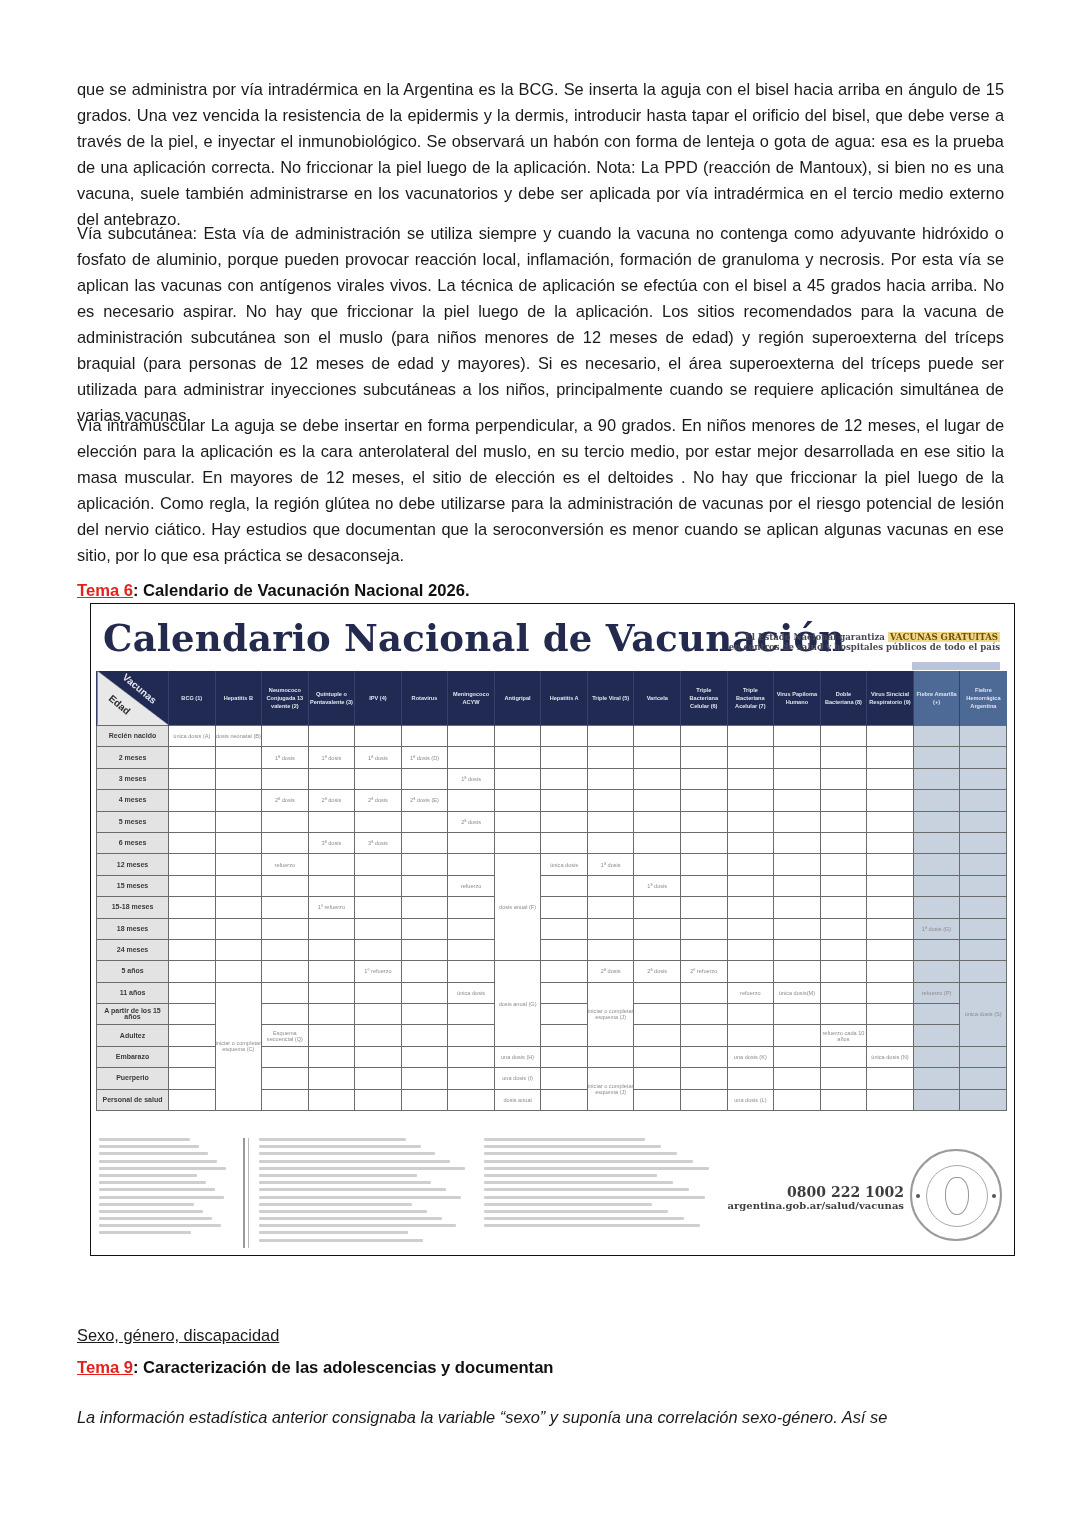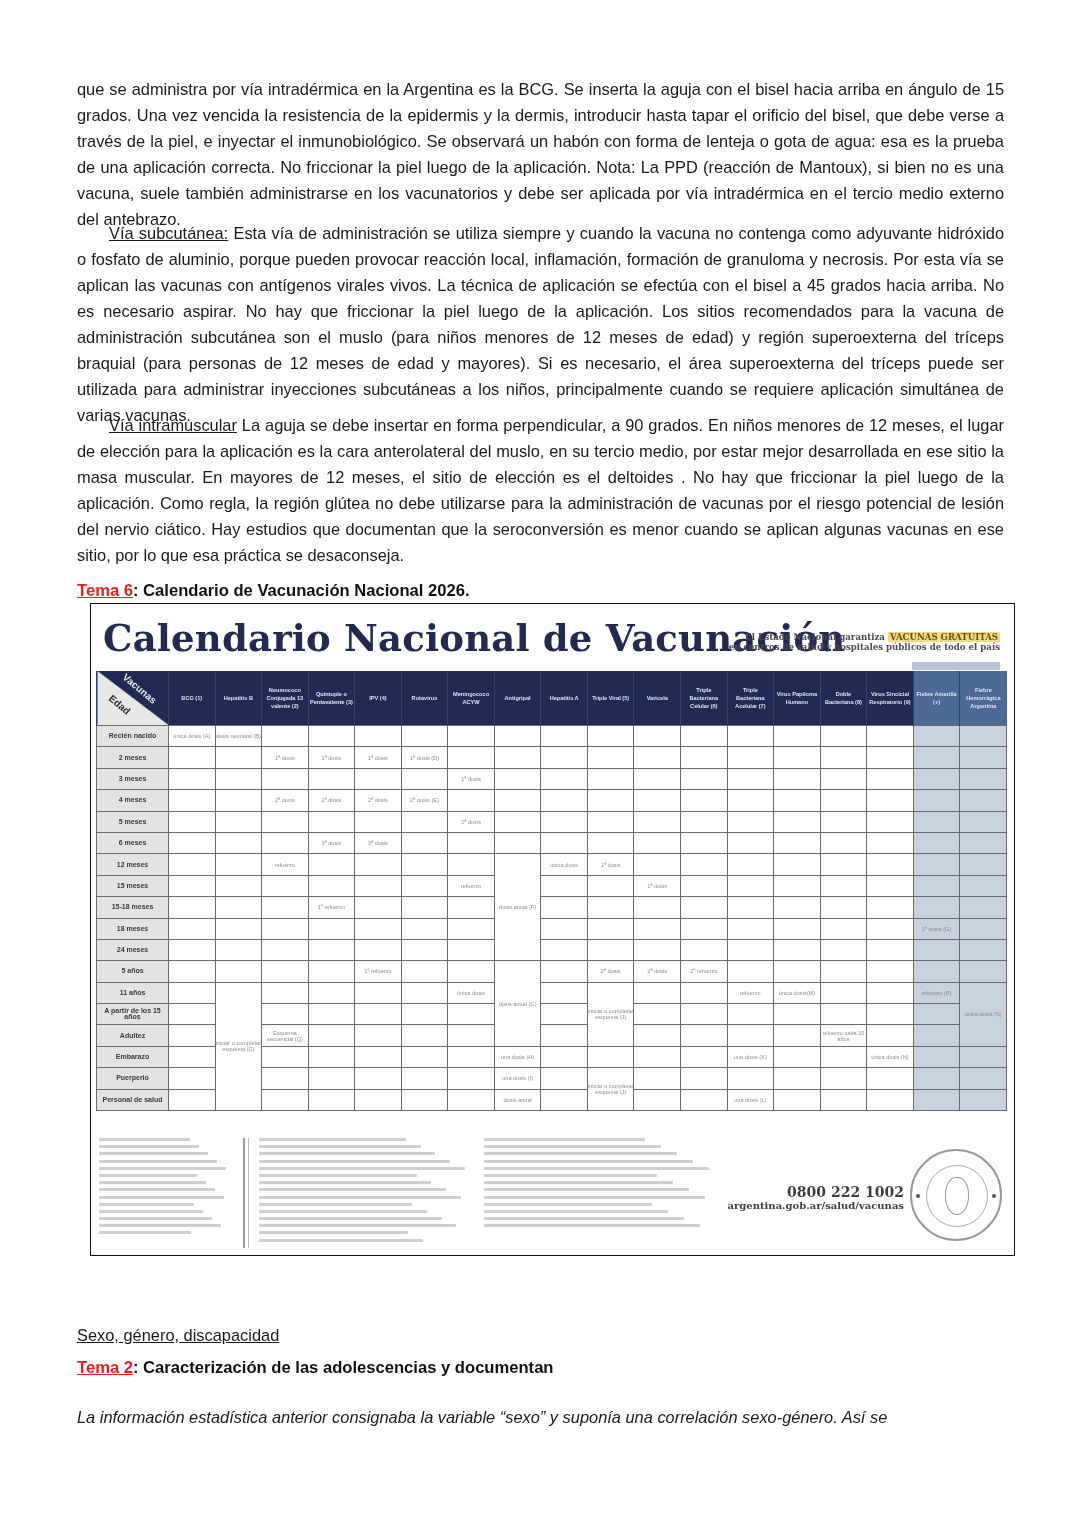--- a/index.html
+++ b/index.html
@@ -1,18 +1,18 @@
 <!DOCTYPE html>
 <html><head>
 <meta charset="utf-8">
 <style>
   html,body{margin:0;padding:0;background:#ffffff;}
   body{width:1080px;height:1526px;position:relative;overflow:hidden;font-family:"Liberation Sans",sans-serif;color:#1a1a1a;}
   .para{position:absolute;left:77px;width:927px;font-size:16.4px;line-height:26px;text-align:justify;margin:0;}
-  .para .u{text-decoration:underline;margin-left:32px;}
+  .para .u{}
   .tema{position:absolute;left:77px;font-size:16.6px;line-height:22px;font-weight:bold;color:#111;}
   .tema .red{color:#e3211d;text-decoration:underline;font-weight:bold;}
   .sub-u{position:absolute;left:77px;font-size:16.4px;text-decoration:underline;}
 
   
   .figure{position:absolute;left:90px;top:603px;width:925px;height:653px;border:1.5px solid #111;background:#fff;box-sizing:border-box;overflow:hidden;}
   .cal-title{position:absolute;left:12px;top:12px;font-family:"DejaVu Serif",serif;font-weight:bold;font-size:37px;color:#232a4d;letter-spacing:0.2px;}
   .cal-guar{position:absolute;right:14px;top:28px;font-family:"DejaVu Serif",serif;font-size:8.6px;line-height:10px;color:#4a4a55;text-align:right;font-weight:bold;}
   .cal-guar .hl{background:#f1d889;color:#6e4f08;padding:0 2px;}
   .cal-ext{position:absolute;right:14px;top:58px;width:88px;height:8px;background:#b7c4da;}
@@ -510,15 +510,15 @@
     <div class="url">argentina.gob.ar/salud/vacunas</div>
   </div>
   <div class="seal">
     <div class="inner"></div>
       <div class="crest"></div>
     <div class="dot" style="left:4px"></div>
       <div class="dot" style="right:4px"></div>
   </div>
 </div>
 
-<div class="tema" style="top:1357px;"><span class="red">Tema 2</span><span>: Caracterización de las adolescencias y documentan</span></div>
+<div class="tema" style="top:1357px;"><span class="red">Tema 9</span><span>: Caracterización de las adolescencias y documentan</span></div>
 <div class="sub-u" style="top:1326px;">Sexo, género, discapacidad</div>
 <p class="para" style="top:1404px;font-style:italic;"><span>La información estadística anterior consignaba la variable “sexo” y suponía una correlación sexo-género. Así se</span></p>
 
 </body></html>

